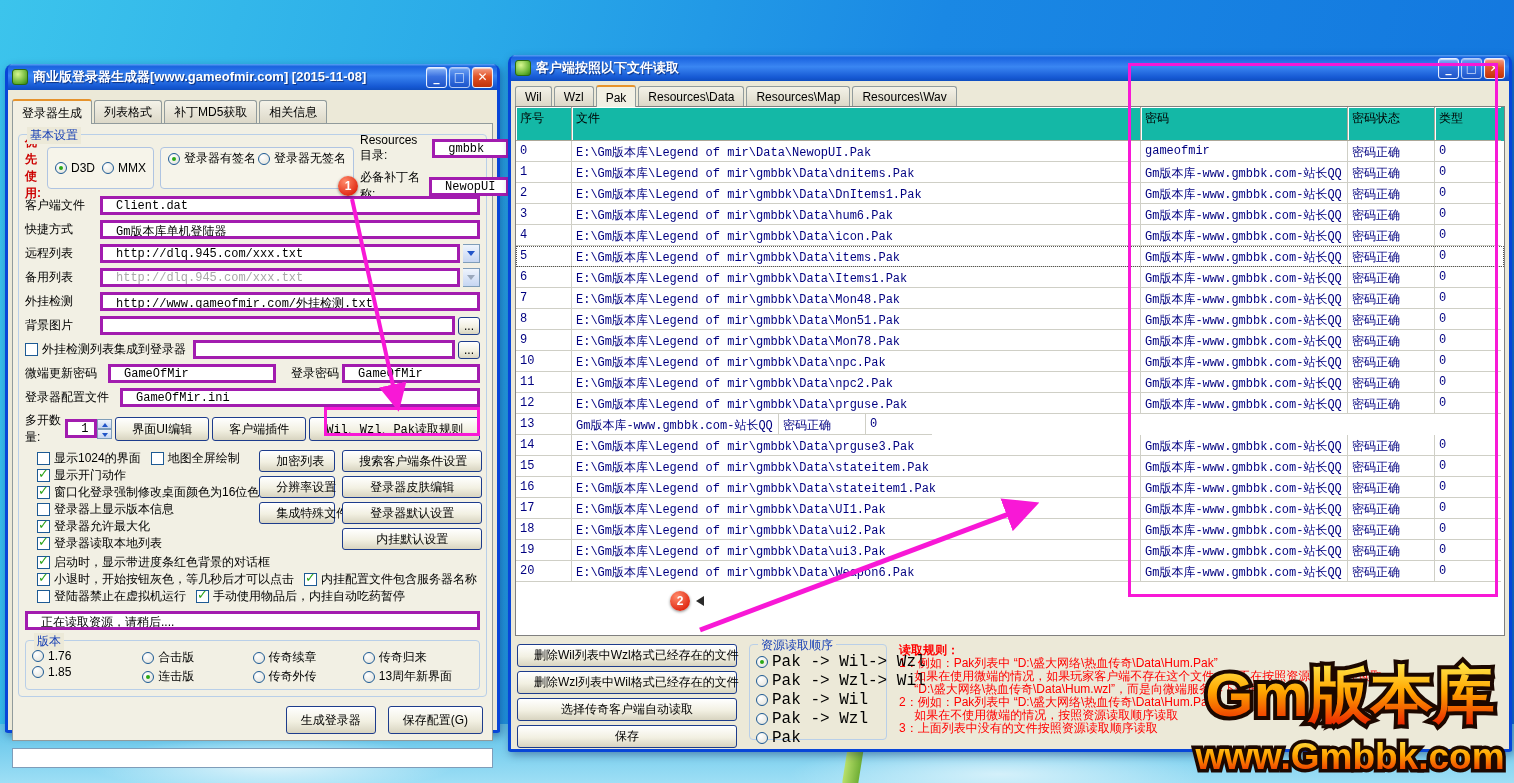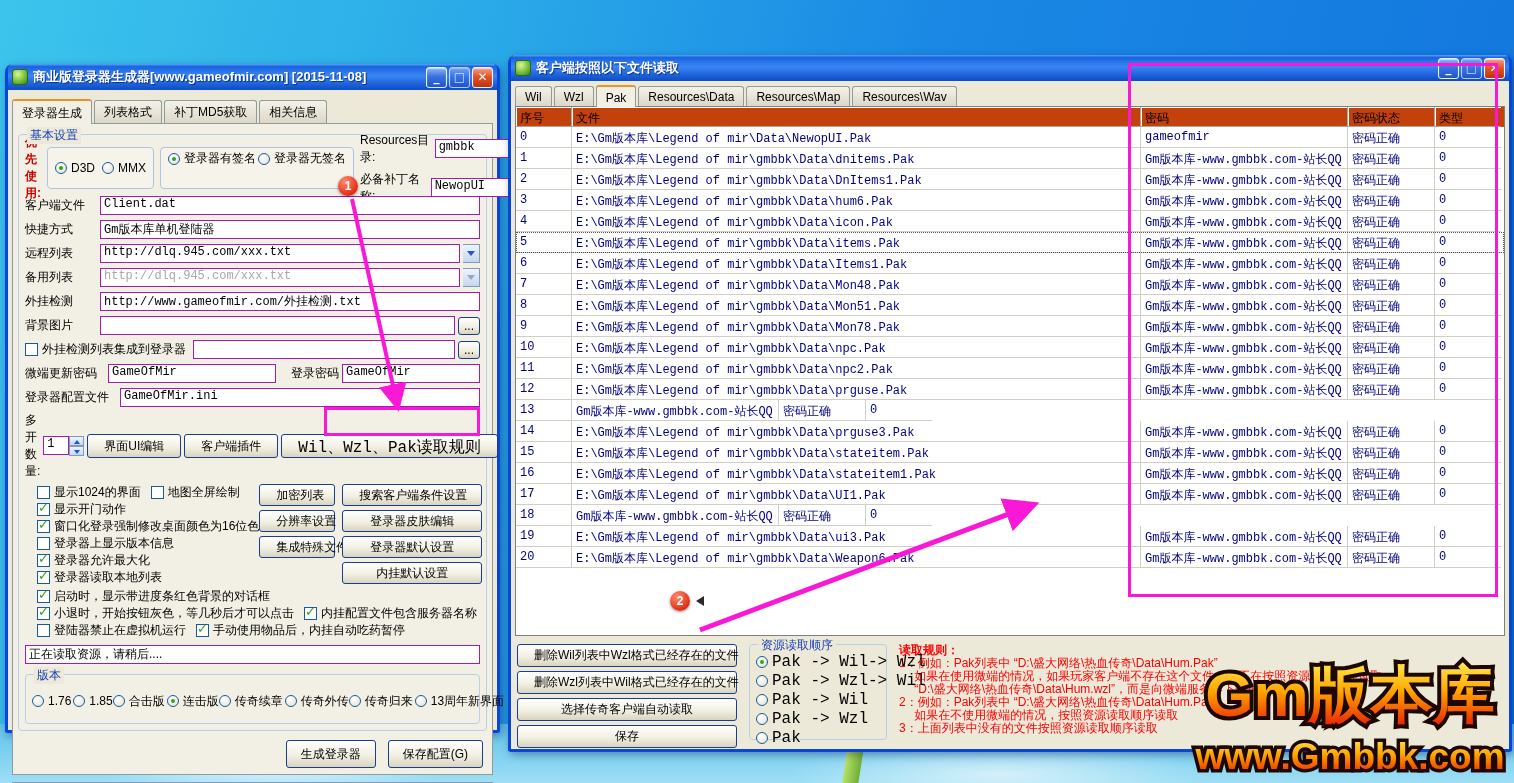--- a/index.html
+++ b/index.html
@@ -30,21 +30,21 @@
     background:linear-gradient(180deg,#8ab6f8,#3a71e0 45%,#2055c8); box-shadow:inset 0 1px 1px rgba(255,255,255,.6); }
   .tb-btn.max { opacity:.75; }
   .tb-btn.close { background:linear-gradient(180deg,#f4a088,#e25428 45%,#c03208); }
 
   .tab { display:inline-block; padding:3px 9px 2px; border:1px solid #919b9c; border-bottom:none;
     border-radius:3px 3px 0 0; background:linear-gradient(180deg,#f4f2e8,#dcd8c8); margin-right:2px; cursor:default; }
   .tab.active { background:#f2f0e4; position:relative; top:1px; padding-top:4px; border-top:2px solid #e6932c; font-weight:normal; }
 
   .btn { border:1px solid #1d3c8c; border-radius:3px; background:linear-gradient(180deg,#ffffff,#f2f0e2 55%,#d8d4c0);
     font:12px "Liberation Sans",sans-serif; padding:2px 16px; box-shadow:inset 0 1px 0 #fff; cursor:default; white-space:nowrap; }
-  .tinput { background:#fff; border:1px solid #a21caf; height:19px; line-height:17px; padding:0 3px;
+  .tinput { background:#fff; border:3px solid #a21caf; height:19px; line-height:17px; padding:0 13px;
     font:12px "Liberation Mono",monospace; overflow:hidden; white-space:nowrap; }
   .ghost { color:#a8a8a8; }
   .grow { flex:1; }
 
   .cbwrap,.rdwrap { display:inline-flex; align-items:center; gap:4px; white-space:nowrap; }
   .cb { width:13px; height:13px; border:1px solid #1d5a94; background:#fff; position:relative; flex:0 0 13px; }
   .cb.on::after { content:"✓"; position:absolute; left:0px; top:-3px; color:#2aa318; font:bold 13px/13px "DejaVu Sans",sans-serif; }
   .rd { width:12px; height:12px; border:1px solid #1d5a94; border-radius:50%; background:radial-gradient(circle at 35% 30%,#fff,#e0e0d8); position:relative; flex:0 0 12px; }
   .rd.on::after { content:""; position:absolute; left:3px; top:3px; width:4px; height:4px; border-radius:50%; background:#2ba816; }
 
@@ -77,45 +77,45 @@
   .pairlab { flex:0 0 auto; }
   .spin { display:flex; }
   .spinv { width:26px; }
   .spinbtns { display:flex; flex-direction:column; }
   .sb { width:15px; height:10px; border:1px solid #7f9db9; background:linear-gradient(180deg,#eef4fd,#c6d6f2); position:relative; }
   .sb::after { content:""; position:absolute; left:4px; width:0; height:0; border-left:3px solid transparent; border-right:3px solid transparent; }
   .sb.up::after { top:3px; border-bottom:4px solid #2255c8; }
   .sb.dn::after { top:3px; border-top:4px solid #2255c8; }
   .midbtn { height:24px; }
   .midbtn.first { margin-left:auto; }
-  .midbtn.wide { font-family:"Liberation Mono",monospace; font-size:16px; }
+  .midbtn.wide { font-family:"Liberation Mono",monospace; font-size:12px; }
 
   .two-col { display:flex; margin-top:4px; }
   #lw-checks-left { flex:1; }
   .crow { display:flex; gap:10px; height:17px; align-items:center;margin-left:12px; }
   #lw-actions { flex:0 0 222px; }
   .arow { display:flex; gap:7px; margin-bottom:4px; justify-content:flex-end; }
   .arow > *:first-child { width:76px; }
   .arow > *:last-child { width:140px; }
   .abtn { height:22px; }
   .aspacer { display:inline-block; }
 
   .statusf { margin-top:6px; font-family:"Liberation Sans",sans-serif; }
   #grp-version { margin-top:10px; padding:8px 6px 4px; height:50px; display:flex; }
   #lw-version { display:flex; gap:0; width:100%; }
-  .vcol { display:flex; gap:2px; flex:1; }
+  .vcol { display:flex; flex-direction:column; gap:2px; flex:1; }
   .gen-row { display:flex; justify-content:flex-end; gap:12px; margin-top:9px; padding-right:4px; }
   .gen-row .btn { height:28px; padding:2px 14px; }
   .lw-statusbar { margin:7px 4px 0; height:20px; background:#fff; border:1px solid #7f9db9; }
 
   
   #right-window { left:508px; top:55px; width:1004px; height:697px; }
   #rw-tabs { margin:3px 4px 0; }
   .rtable { margin:0 4px; height:530px; border:1px solid #808080; background:#fff; overflow:hidden; }
-  .thead { display:flex; height:20px; background:#c2410c; }
+  .thead { display:flex; height:34px; background:#14b8a6; }
   .hcell { border-right:1px solid #aca899; border-bottom:1px solid #aca899; box-shadow:inset 0 1px 0 #fff,inset 1px 0 0 #fff;
     padding:3px 4px; color:#000; white-space:nowrap; overflow:hidden; }
   .trow { display:flex; height:21px; }
   .trow.sel { outline:1px dotted #555; outline-offset:-1px; }
   .tcell { border-right:1px solid #cfcfc6; border-bottom:1px solid #cfcfc6; padding:3px 4px; color:#000080;
     font-family:"Liberation Mono",monospace; white-space:nowrap; overflow:hidden; }
   .c0 { width:56px; flex:0 0 56px; }
   .c1 { width:569px; flex:0 0 569px; }
   .c2 { width:207px; flex:0 0 207px; }
   .c3 { width:87px; flex:0 0 87px; }
@@ -561,20 +561,21 @@
         </div>
         <div class="trow">
           <div class="tcell c0">17</div>
           <div class="tcell c1">E:\Gm版本库\Legend of mir\gmbbk\Data\UI1.Pak</div>
           <div class="tcell c2">Gm版本库-www.gmbbk.com-站长QQ：53</div>
           <div class="tcell c3">密码正确</div>
           <div class="tcell c4">0</div>
         </div>
         <div class="trow">
           <div class="tcell c0">18</div>
+          <div class="tcell c1">E:\Gm版本库\Legend of mir\gmbbk\Data\ui2.Pak</div>
           <div class="tcell c2">Gm版本库-www.gmbbk.com-站长QQ：53</div>
           <div class="tcell c3">密码正确</div>
           <div class="tcell c4">0</div>
         </div>
         <div class="trow">
           <div class="tcell c0">19</div>
           <div class="tcell c1">E:\Gm版本库\Legend of mir\gmbbk\Data\ui3.Pak</div>
           <div class="tcell c2">Gm版本库-www.gmbbk.com-站长QQ：53</div>
           <div class="tcell c3">密码正确</div>
           <div class="tcell c4">0</div>

